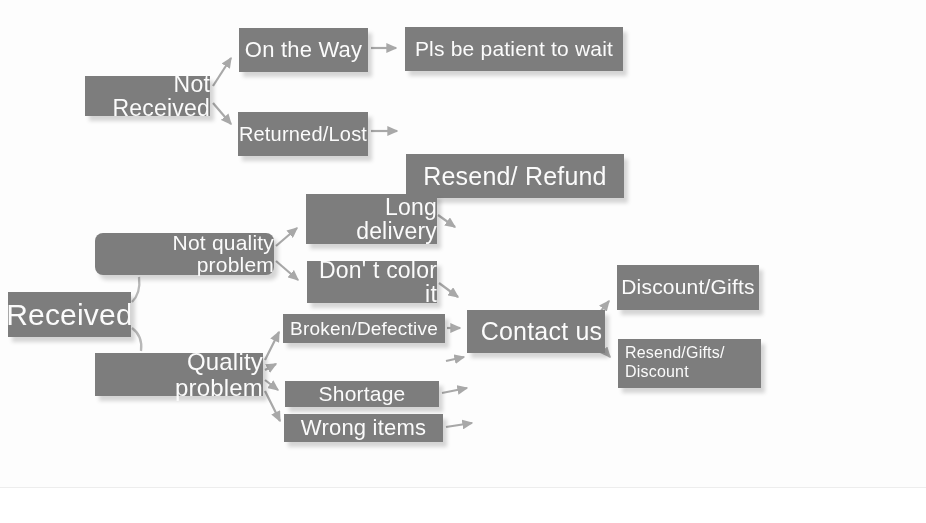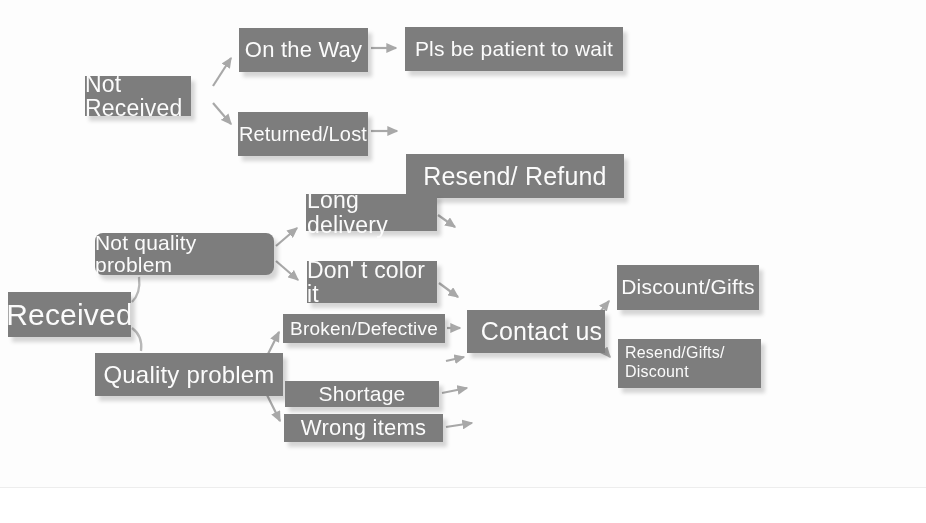--- a/index.html
+++ b/index.html
@@ -13,33 +13,33 @@
   }
   #photo-area{
     position:absolute;left:0;top:0;width:926px;height:487px;
     background:var(--canvas_bg);border-bottom:1px solid var(--faint_line);
   }
   svg.arrows{position:absolute;left:0;top:0;width:926px;height:523px;pointer-events:none;}
   .node{
     position:absolute;display:flex;align-items:center;justify-content:center;
     background:var(--node_bg);color:var(--node_text);
     box-shadow:4px 5px 4px rgba(0,0,0,0.16);
-    text-align:left;line-height:1.05;letter-spacing:0.2px;
+    text-align:right;line-height:1.05;letter-spacing:0.2px;
   }
   
-  .n-not-received{left:85px;top:76px;width:106px;height:40px;font-size:23px;}
+  .n-not-received{left:85px;top:76px;width:125px;height:40px;font-size:23px;}
   .n-on-the-way{left:239px;top:28px;width:129px;height:44px;font-size:22px;}
   .n-pls-wait{left:405px;top:27px;width:218px;height:44px;font-size:21px;}
   .n-returned-lost{left:238px;top:112px;width:130px;height:44px;font-size:20px;}
   .n-resend-refund{left:406px;top:110px;width:218px;height:44px;font-size:25px;margin-top:44px;}
   .n-received{left:8px;top:292px;width:123px;height:45px;font-size:30px;}
   .n-not-quality{left:95px;top:233px;width:179px;height:42px;font-size:21px;border-radius:8px;}
-  .n-long-delivery{left:306px;top:194px;width:130px;height:37px;font-size:23px;justify-content:flex-start;padding-left:1px;}
+  .n-long-delivery{left:306px;top:194px;width:130px;height:50px;font-size:23px;justify-content:flex-start;padding-left:1px;}
   .n-dont-like{left:307px;top:261px;width:130px;height:42px;font-size:23px;}
-  .n-quality{left:95px;top:353px;width:188px;height:43px;font-size:24px;}
+  .n-quality{left:95px;top:353px;width:168px;height:43px;font-size:24px;}
   .n-broken{left:283px;top:314px;width:162px;height:29px;font-size:19px;}
   .n-different{left:283px;top:350px;width:160px;height:26px;font-size:21px;}
   .n-shortage{left:285px;top:381px;width:154px;height:26px;font-size:21px;}
   .n-wrong{left:284px;top:414px;width:159px;height:28px;font-size:22px;}
   .n-contact{left:467px;top:310px;width:127px;height:43px;font-size:25px;padding-left:11px;}
   .n-discount-gifts{left:617px;top:265px;width:142px;height:45px;font-size:21px;}
   .n-resend-discount{
     left:618px;top:339px;width:143px;height:49px;font-size:16px;
     justify-content:flex-start;align-items:flex-start;text-align:left;
     padding:4px 0 0 7px;box-sizing:border-box;white-space:pre-line;line-height:1.2;

